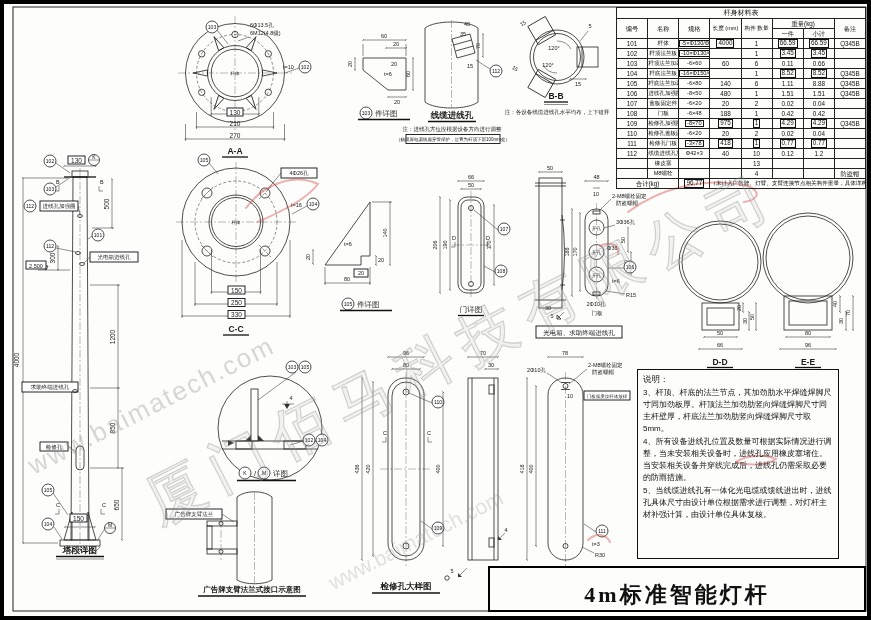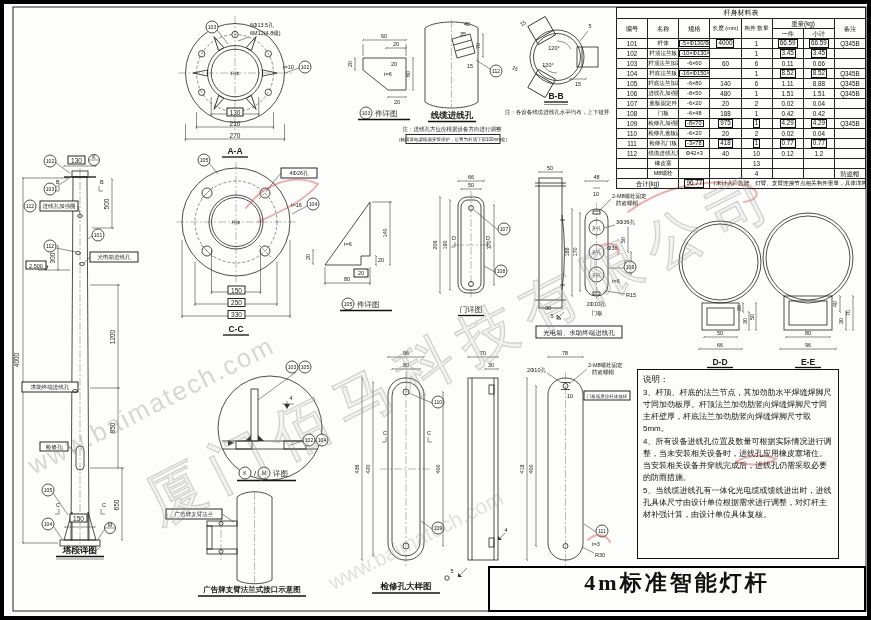--- a/index.html
+++ b/index.html
@@ -26,21 +26,21 @@
   #mat .tt{font-size:7px;height:10px;border-width:1px}
   #mat .bx{border:1px solid #111;padding:0 1px;display:inline-block;line-height:1.05}
   #mat .sm{font-size:5.6px}
   
   #notes{position:absolute;left:637px;top:369px;width:202px;height:190px;border:1.5px solid #111;
          box-sizing:border-box;padding:3px 5px;font-size:8px;line-height:1.5;color:#111;z-index:3}
   #notes .nt{font-size:8.5px}
   #notes p{margin:0 0 1px 0}
   
   #tblock{position:absolute;left:488px;top:566px;width:378px;height:46px;border:2.5px solid #000;
-          box-sizing:border-box;display:flex;align-items:flex-start;justify-content:center;z-index:3}
+          box-sizing:border-box;display:flex;align-items:flex-end;justify-content:center;z-index:3}
   #tblock span{font-family:"Liberation Serif","DejaVu Serif",serif;font-weight:700;
           font-size:22px;letter-spacing:3px;color:#111}
   
   .wm{position:absolute;white-space:nowrap;pointer-events:none;z-index:6;transform-origin:0 50%;}
   #wm-co{left:150px;top:468px;font-size:58px;letter-spacing:12px;transform:rotate(-27deg);
          color:rgba(150,150,150,.10);-webkit-text-stroke:1.2px rgba(145,145,145,.38)}
   #wm-url{left:30px;top:452px;font-size:26px;letter-spacing:2px;transform:rotate(-27deg);
          color:rgba(150,150,150,.38)}
   #wm-url2{left:330px;top:572px;font-size:21px;transform:rotate(-27deg);
          color:rgba(150,150,150,.28)}

